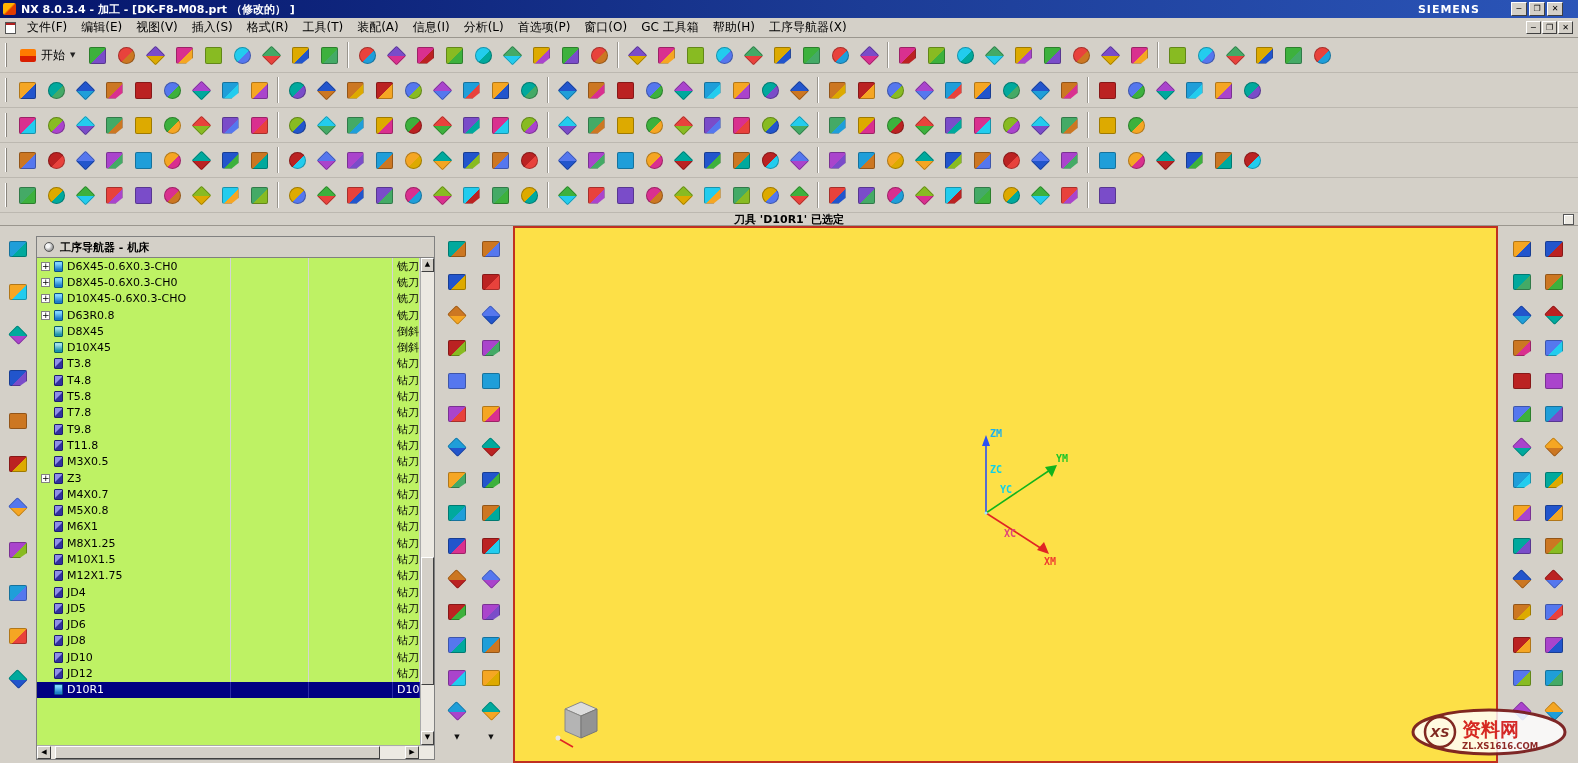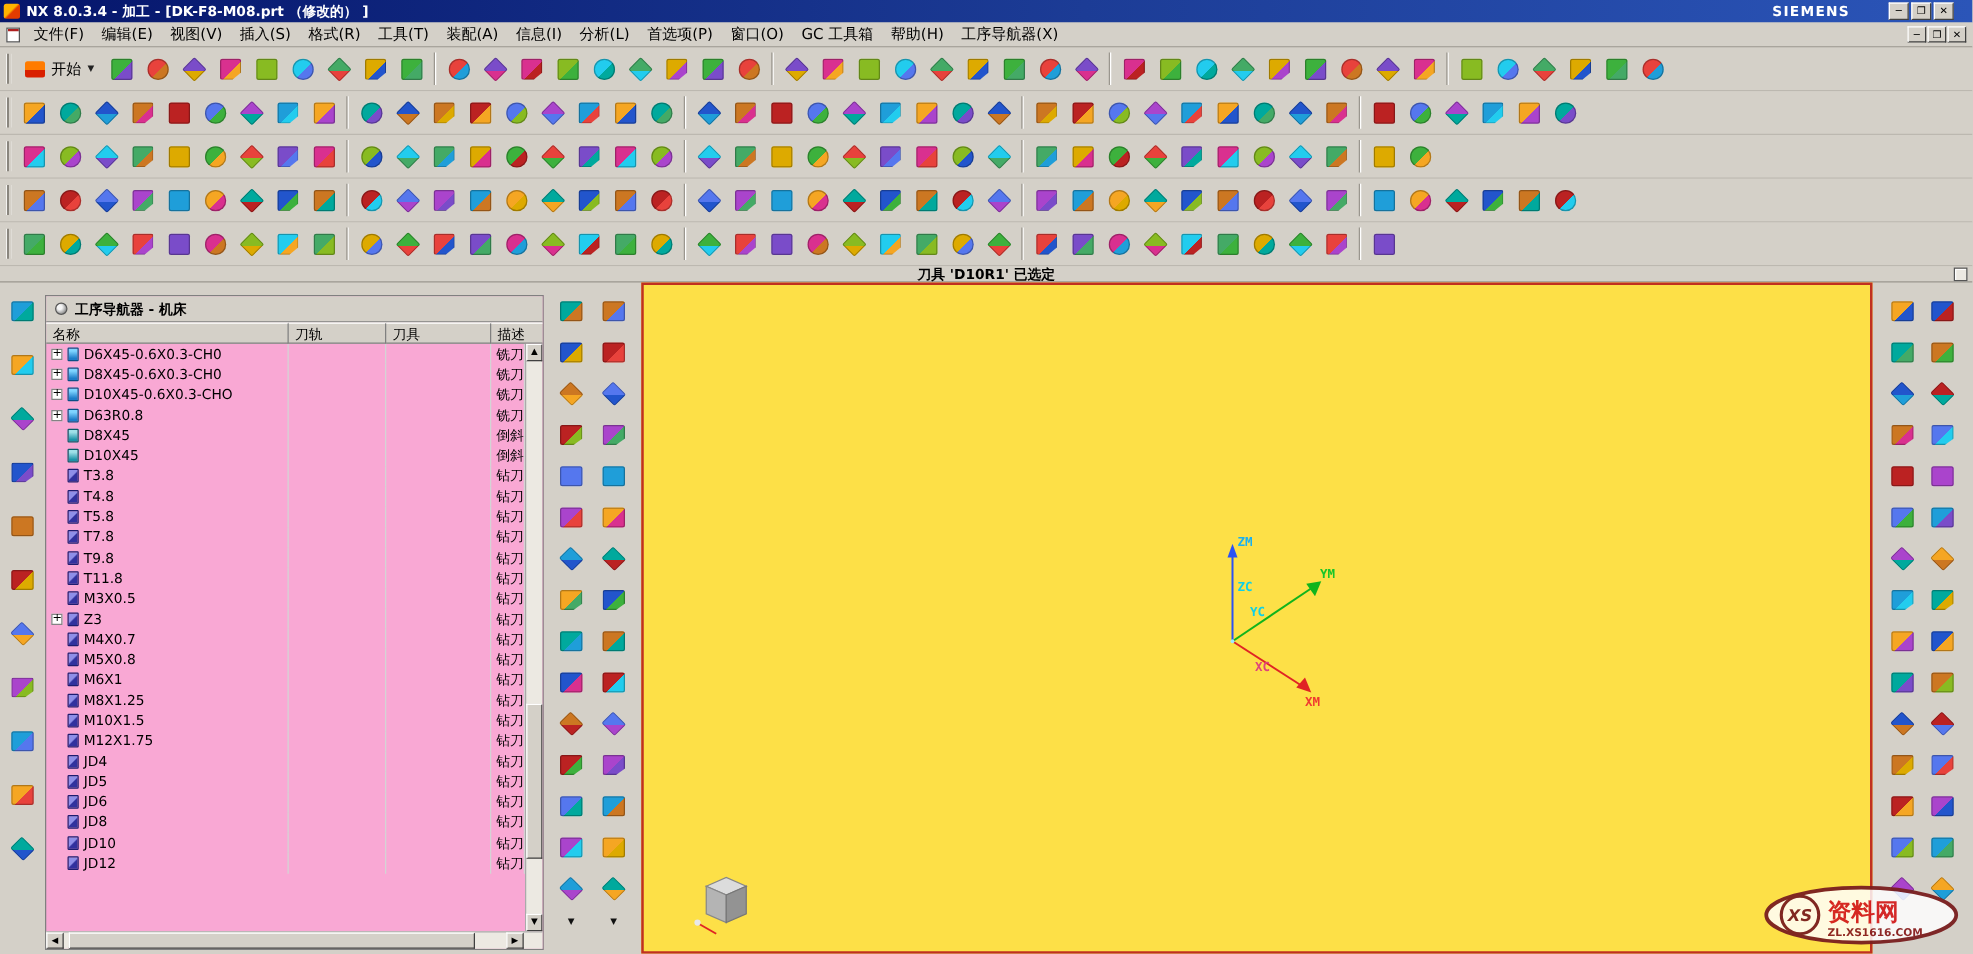--- a/index.html
+++ b/index.html
@@ -49,21 +49,21 @@
     border:1px solid #555;box-shadow:inset 1px 1px 0 #fff}
 
   
   .main{display:flex;height:537px;align-items:stretch}
   .left-strip{width:36px;padding-top:10px;display:flex;flex-direction:column;align-items:center;gap:17px}
   .side-tile{width:28px;height:26px;flex:none;display:flex;align-items:center;justify-content:center}
   .side-tile .glyph{width:18px;height:16px;border-radius:2px;box-shadow:inset 0 0 0 1px rgba(0,0,0,.28)}
 
   
   .navigator{width:399px;margin:10px 0 3px 0;display:flex;flex-direction:column;
-    background:#f9a8d4;border:1px solid #808080}
+    background:#bef264;border:1px solid #808080}
   .nav-title{height:21px;background:#d4d0c8;display:flex;align-items:center;gap:6px;
     padding:0 7px;font-weight:bold;border-bottom:1px solid #808080;flex:none}
   .nav-title-ic{width:10px;height:10px;border-radius:50%;border:1px solid #555;
     background:radial-gradient(circle at 35% 35%,#f5f5f5 25%,#909090 75%)}
   .nav-cols{display:flex;height:17px;background:#d4d0c8;flex:none}
   .col{border-right:1px solid #808080;border-top:1px solid #fff;border-bottom:1px solid #808080;
     padding:1px 5px;white-space:nowrap;overflow:hidden}
   .c0{width:194px}.c1{width:78px}.c2{width:84px}.c3{flex:1;border-right:none}
   .nav-body{flex:1;position:relative;overflow:hidden}
   .rows{position:absolute;top:0;left:0;right:14px;bottom:0}
@@ -839,26 +839,20 @@
           <span class="glyph" style="background: linear-gradient(135deg, rgb(0, 169, 157) 55%, rgb(34, 85, 204) 45%);"></span>
         </span>
       </span>
   </div>
 
   <div class="navigator">
     <div class="nav-title">
       <span class="nav-title-ic"></span>
       <span>工序导航器 - 机床</span>
     </div>
-    <div class="nav-cols">
-      <span class="col c0">名称</span>
-      <span class="col c1">刀轨</span>
-      <span class="col c2">刀具</span>
-      <span class="col c3">描述</span>
-    </div>
     <div class="nav-body">
       <div class="rows">
           <div class="tree-row">
             <span class="cell c0">
               <span class="expand">+</span>
               <span class="tool-ic t-mill"></span>
               <span class="nm">D6X45-0.6X0.3-CH0</span>
             </span>
             <span class="cell c1"></span>
             <span class="cell c2"></span>
@@ -1106,20 +1100,30 @@
           </div>
           <div class="tree-row">
             <span class="cell c0">
               <span class="expand-spacer"></span>
               <span class="tool-ic t-drill"></span>
               <span class="nm">JD12</span>
             </span>
             <span class="cell c1"></span>
             <span class="cell c2"></span>
             <span class="cell c3">钻刀</span>
+          </div>
+          <div class="tree-row selected">
+            <span class="cell c0">
+              <span class="expand-spacer"></span>
+              <span class="tool-ic t-mill"></span>
+              <span class="nm">D10R1</span>
+            </span>
+            <span class="cell c1"></span>
+            <span class="cell c2"></span>
+            <span class="cell c3">D10</span>
           </div>
         </div>
       <div class="v-scroll">
         <span class="sb-btn">▲</span>
         <span class="sb-track">
           <span class="sb-thumb"></span>
         </span>
         <span class="sb-btn">▼</span>
       </div>
     </div>

